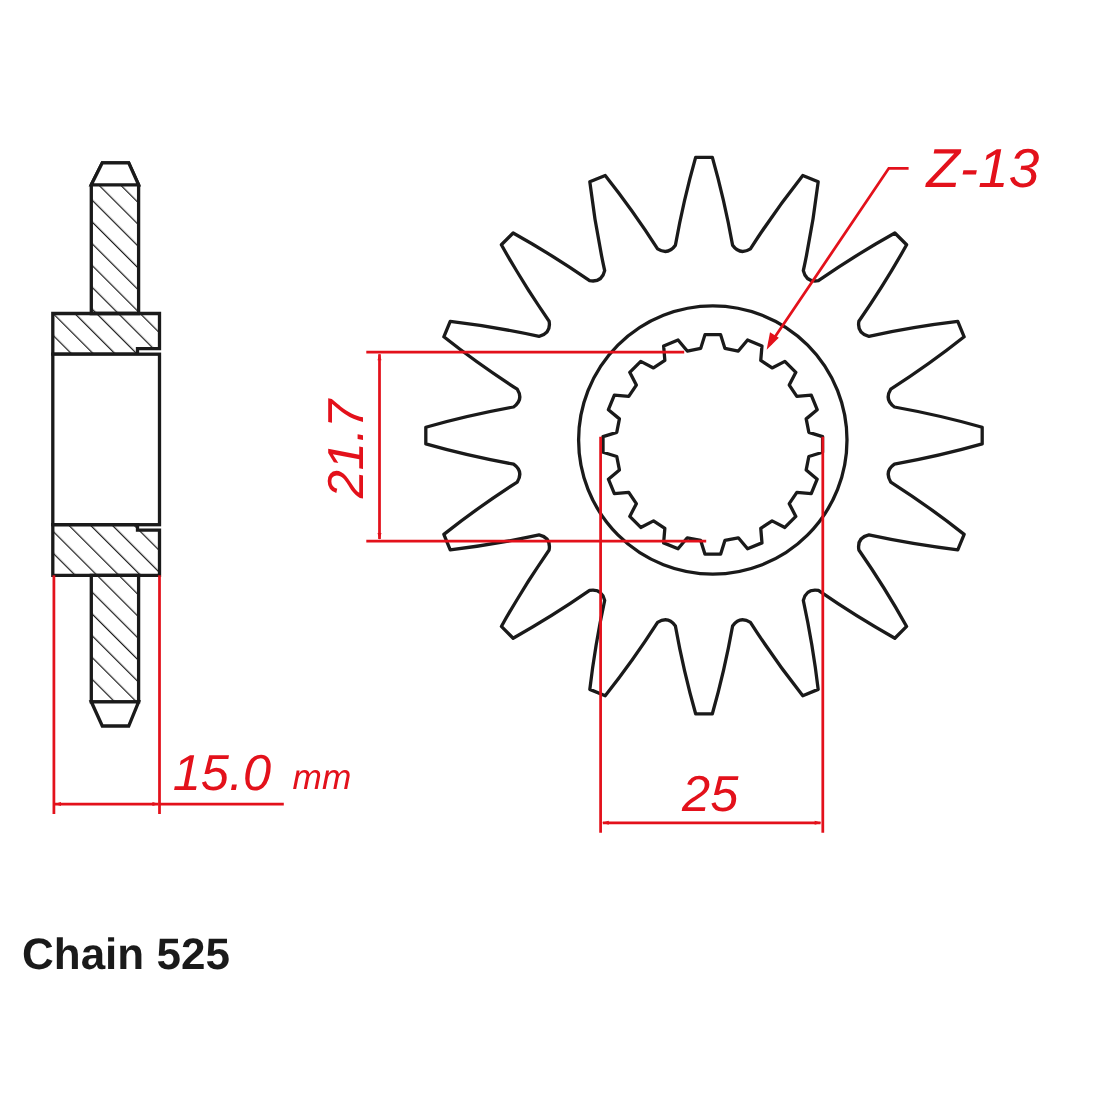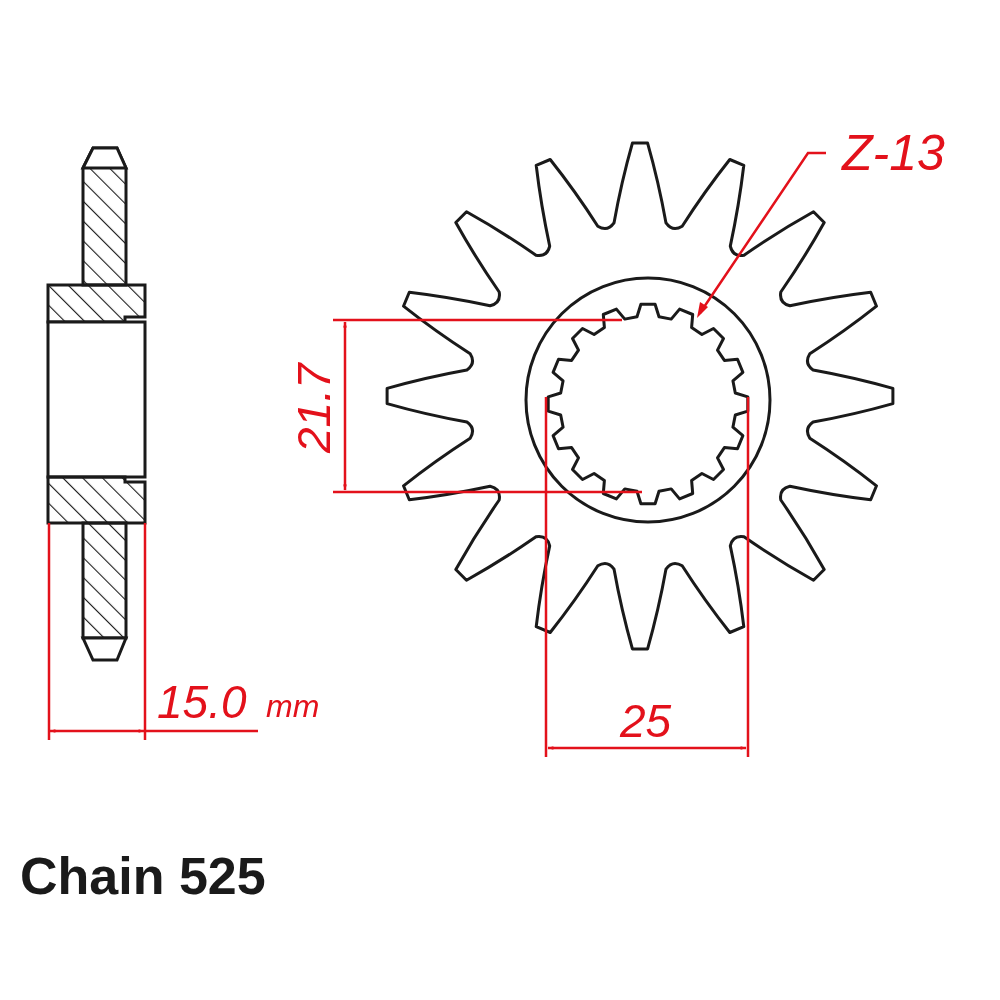--- a/index.html
+++ b/index.html
@@ -1,19 +1,19 @@
 <!DOCTYPE html>
 <html><head>
 <meta charset="utf-8">
 <style>
   html, body { margin:0; padding:0; background:#ffffff; }
   body { width:1000px; height:1000px; position:relative; overflow:hidden; font-family:"Liberation Sans", sans-serif; }
   #drawing { position:absolute; left:0; top:0; width:1000px; height:1000px; }
   .label-red { fill:#e3111b; font-family:"Liberation Sans", sans-serif; font-style:italic; }
-  .caption { position:absolute; left:20px; top:846px; font-family:"Liberation Sans", sans-serif; font-weight:bold; font-size:52px; color:#1a1a1a; letter-spacing:0px; }
+  .caption { position:absolute; left:20px; top:846px; font-family:"Liberation Sans", sans-serif; font-weight:bold; font-size:40px; color:#1a1a1a; letter-spacing:0px; }
 </style>
 </head>
 <body>
 
 <svg id="drawing" viewBox="0 0 1000 1000" xmlns="http://www.w3.org/2000/svg">
   <defs>
     <pattern id="hatch" patternUnits="userSpaceOnUse" width="14" height="14" patternTransform="rotate(-45)">
       <line x1="0" y1="0" x2="0" y2="14" stroke="#1a1a1a" stroke-width="2.2"></line>
     </pattern>
     <marker id="arrow" viewBox="0 0 10 10" refX="9" refY="5" markerWidth="9" markerHeight="6" orient="auto-start-reverse" markerUnits="userSpaceOnUse">

